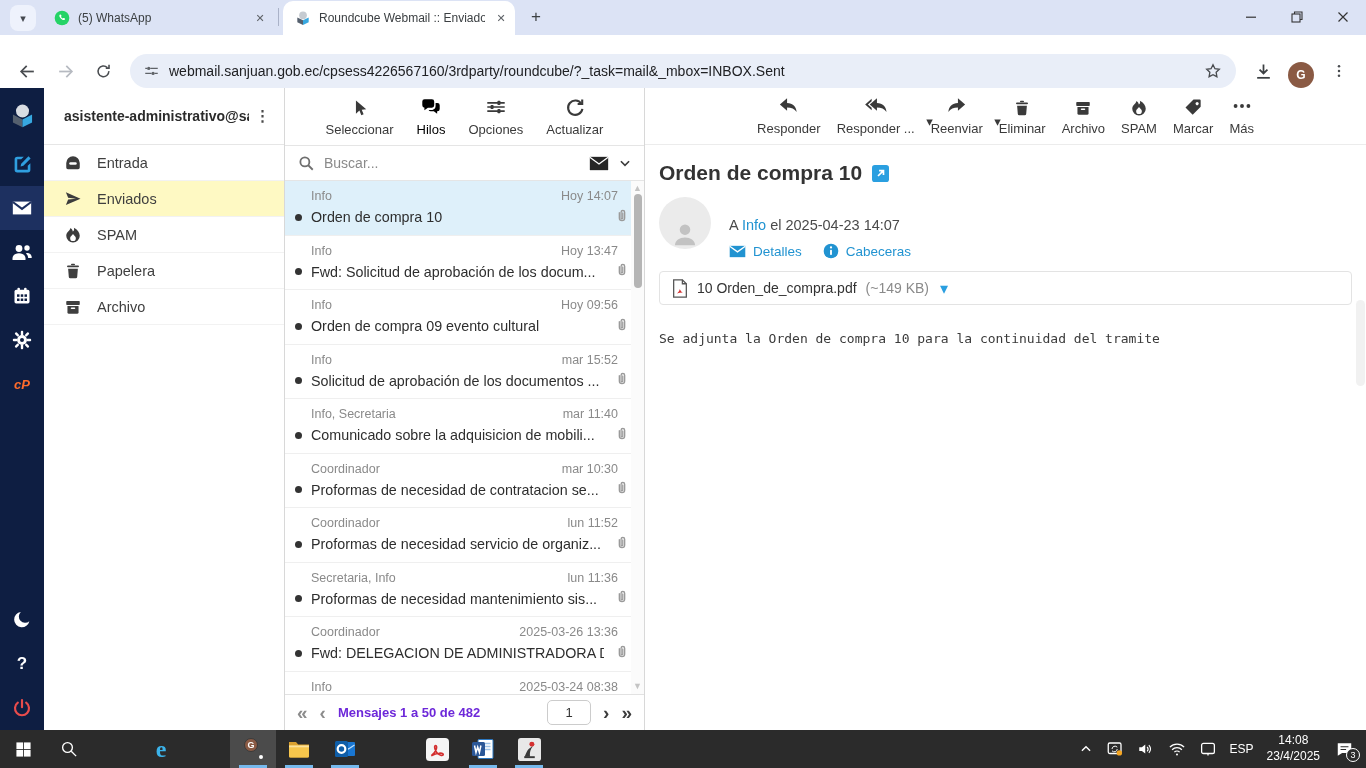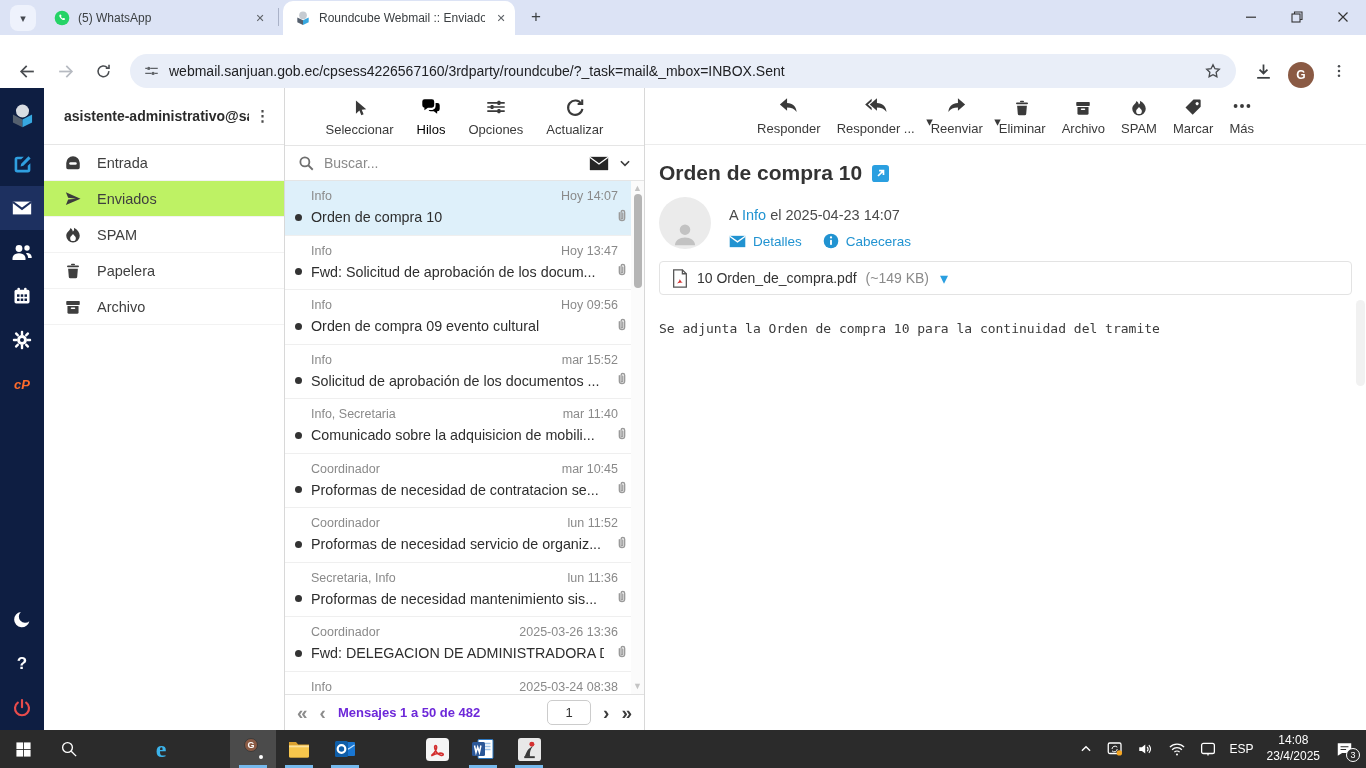--- a/index.html
+++ b/index.html
@@ -35,21 +35,21 @@
   .rail-item.active{background:#1d3060}
   .rail-spacer{flex:1}
   .rail-help{color:#fff;font-size:17px;font-weight:bold}
   .cp-logo{color:#ff6c2c;font-style:italic;font-weight:bold;font-size:13px}
 
   .folders-pane{width:241px;border-right:1px solid #d8d8d8;display:flex;flex-direction:column;flex:none}
   .account{height:57px;display:flex;align-items:center;padding:0 8px 0 20px;border-bottom:1px solid #e6e6e6;flex:none}
   .account-email{flex:1;font-size:14px;font-weight:bold;color:#2b2b2b;white-space:nowrap;overflow:hidden}
   .kebab{color:#4a4a4a;font-size:15px;font-weight:bold;padding:0 6px;letter-spacing:0}
   .folder{height:36px;display:flex;align-items:center;gap:15px;padding:0 20px;font-size:14.5px;color:#3f3f3f;border-bottom:1px solid #f2f2f2}
-  .folder.selected{background:#bef264}
+  .folder.selected{background:#fef9c3}
   .quota{margin-top:auto;height:36px;border-top:1px solid #e2e2e2;display:flex;align-items:center;padding:0 16px;gap:12px;flex:none}
   .quota-track{width:106px;height:11px;border:1px solid #c9c9c9;border-radius:6px;overflow:hidden;background:#fff}
   .quota-fill{height:100%;background:#5fb8ec;border-radius:6px 0 0 6px}
   .quota-label{font-size:12.5px;font-weight:bold;color:#6b6b6b}
 
   .list-pane{width:360px;border-right:1px solid #d8d8d8;display:flex;flex-direction:column;flex:none}
   .rc-toolbar{height:57px;display:flex;align-items:center;justify-content:center;gap:23px;flex:none}
   .rc-btn{display:flex;flex-direction:column;align-items:center;gap:4px;color:#3a3a3a;font-size:13px;position:relative}
   .rc-btn .ic{height:21px;display:flex;align-items:flex-end}
   .rc-btn.muted{color:#000000}
@@ -74,21 +74,21 @@
   .pager-label{flex:1;font-size:13px;font-weight:bold;color:#6d28d9}
   .page-input{width:44px;height:25px;border:1px solid #ccc;border-radius:5px;text-align:center;font-size:13px;color:#333;outline:none}
 
   .reader{flex:1;display:flex;flex-direction:column;min-width:0;position:relative}
   .reader .rc-toolbar{gap:16px;border-bottom:1px solid #ececec}
   .reader-body{flex:1;padding:12px 14px 0 14px;overflow:hidden}
   .subject-row{display:flex;align-items:center;gap:10px;padding:4px 0 2px 0}
   .subject{font-size:21px;font-weight:bold;color:#333}
   .meta{display:flex;gap:18px;margin-top:10px;align-items:flex-start}
   .avatar-circle{width:52px;height:52px;border-radius:50%;background:#ebebeb;display:flex;align-items:flex-end;justify-content:center;overflow:hidden;flex:none}
-  .meta-l1{font-size:14.5px;color:#4a4a4a;margin-top:10px}
+  .meta-l1{font-size:14.5px;color:#4a4a4a;margin-top:20px}
   .meta-l1 .lnk{color:#2193d1}
   .meta-links{display:flex;gap:21px;margin-top:10px}
   .meta-link{display:flex;align-items:center;gap:7px;font-size:13.5px;color:#2193d1}
   .attach-box{margin-top:12px;border:1px solid #e3e3e3;border-radius:4px;height:34px;display:flex;align-items:center;padding:0 12px;gap:9px}
   .attach-name{font-size:14px;color:#333}
   .attach-size{font-size:14px;color:#8a8a8a}
   .attach-caret{color:#2a9fe0;margin-left:2px}
   .mail-body{margin-top:26px;font-family:"DejaVu Sans Mono",monospace;font-size:13px;color:#3a3a3a}
   .reader-scroll{position:absolute;right:1px;top:212px;width:9px;height:86px;background:#f1f1f1;border-radius:5px}
 
@@ -502,21 +502,21 @@
             </div>
             <span class="clip">
               <svg width="16" height="16" viewBox="0 0 24 24" fill="none" stroke="#9a9a9a" stroke-width="2" stroke-linecap="round">
                 <path d="M8 7v8a4 4 0 0 0 8 0V6.5a2.7 2.7 0 0 0-5.4 0V15a1.3 1.3 0 0 0 2.6 0V7.5"></path>
               </svg>
             </span>
           </div>
           <div class="msgrow">
             <div class="l1">
               <span>Coordinador</span>
-              <span>mar 10:45</span>
+              <span>mar 10:30</span>
             </div>
             <div class="l2">
               <span class="dot"></span>
               <span>Proformas de necesidad de contratacion se...</span>
             </div>
             <span class="clip">
               <svg width="16" height="16" viewBox="0 0 24 24" fill="none" stroke="#9a9a9a" stroke-width="2" stroke-linecap="round">
                 <path d="M8 7v8a4 4 0 0 0 8 0V6.5a2.7 2.7 0 0 0-5.4 0V15a1.3 1.3 0 0 0 2.6 0V7.5"></path>
               </svg>
             </span>

